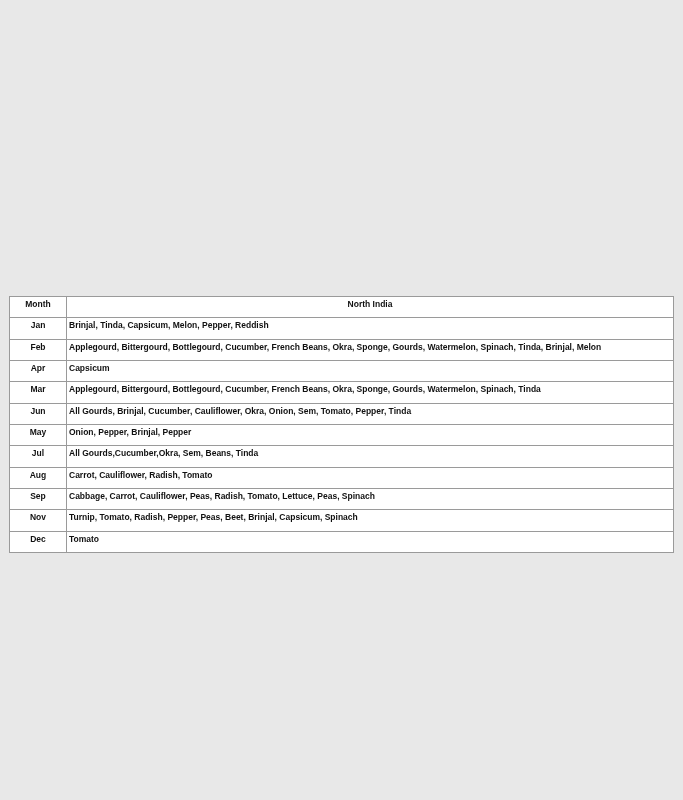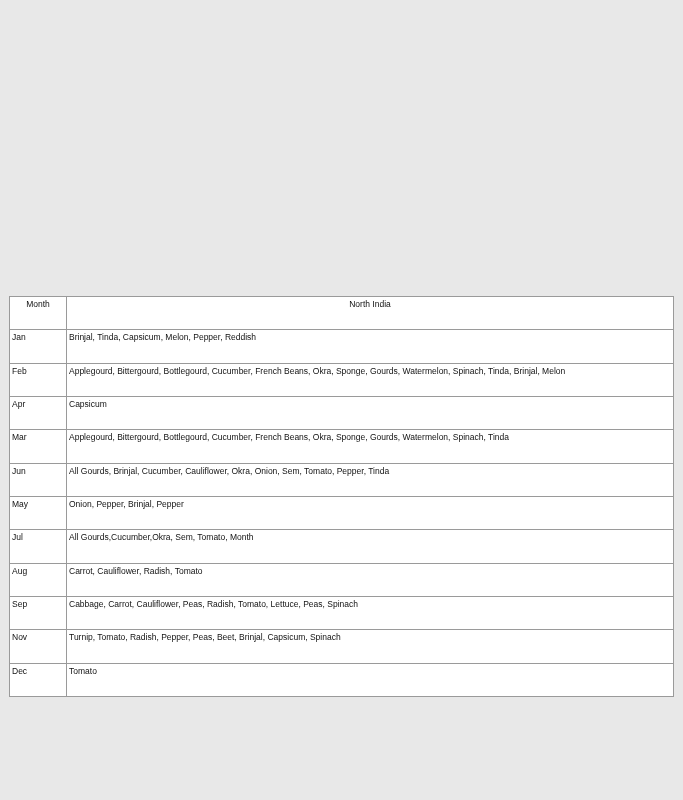--- a/index.html
+++ b/index.html
@@ -28,28 +28,29 @@
     border-collapse: collapse;
     width: 100%;
     background: #ffffff;
     table-layout: fixed;
   }
   table.crop-table td {
     border: 1px solid #9a9a9a;
     font-size: 8.5px;
     line-height: 1.1;
     color: #111111;
-    padding: 3px 2px 20px 2px;
+    padding: 3px 2px 8px 2px;
     height: 9px;
     white-space: nowrap;
     overflow: hidden;
+    font-weight: bold;
   }
   td.month-cell {
     width: 52px;
-    text-align: left;
+    text-align: center;
   }
   td.region-cell {
     text-align: left;
   }
   td.header-cell {
     text-align: center;
   }
 </style>
 </head>
 <body>
@@ -81,21 +82,21 @@
         <tr>
           <td class="month-cell">Jun</td>
           <td class="region-cell">All Gourds, Brinjal, Cucumber, Cauliflower, Okra, Onion, Sem, Tomato, Pepper, Tinda</td>
         </tr>
         <tr>
           <td class="month-cell">May</td>
           <td class="region-cell">Onion, Pepper, Brinjal, Pepper</td>
         </tr>
         <tr>
           <td class="month-cell">Jul</td>
-          <td class="region-cell">All Gourds,Cucumber,Okra, Sem, Tomato, Month</td>
+          <td class="region-cell">All Gourds,Cucumber,Okra, Sem, Beans, Tinda</td>
         </tr>
         <tr>
           <td class="month-cell">Aug</td>
           <td class="region-cell">Carrot, Cauliflower, Radish, Tomato</td>
         </tr>
         <tr>
           <td class="month-cell">Sep</td>
           <td class="region-cell">Cabbage, Carrot, Cauliflower, Peas, Radish, Tomato, Lettuce, Peas, Spinach</td>
         </tr>
         <tr>

